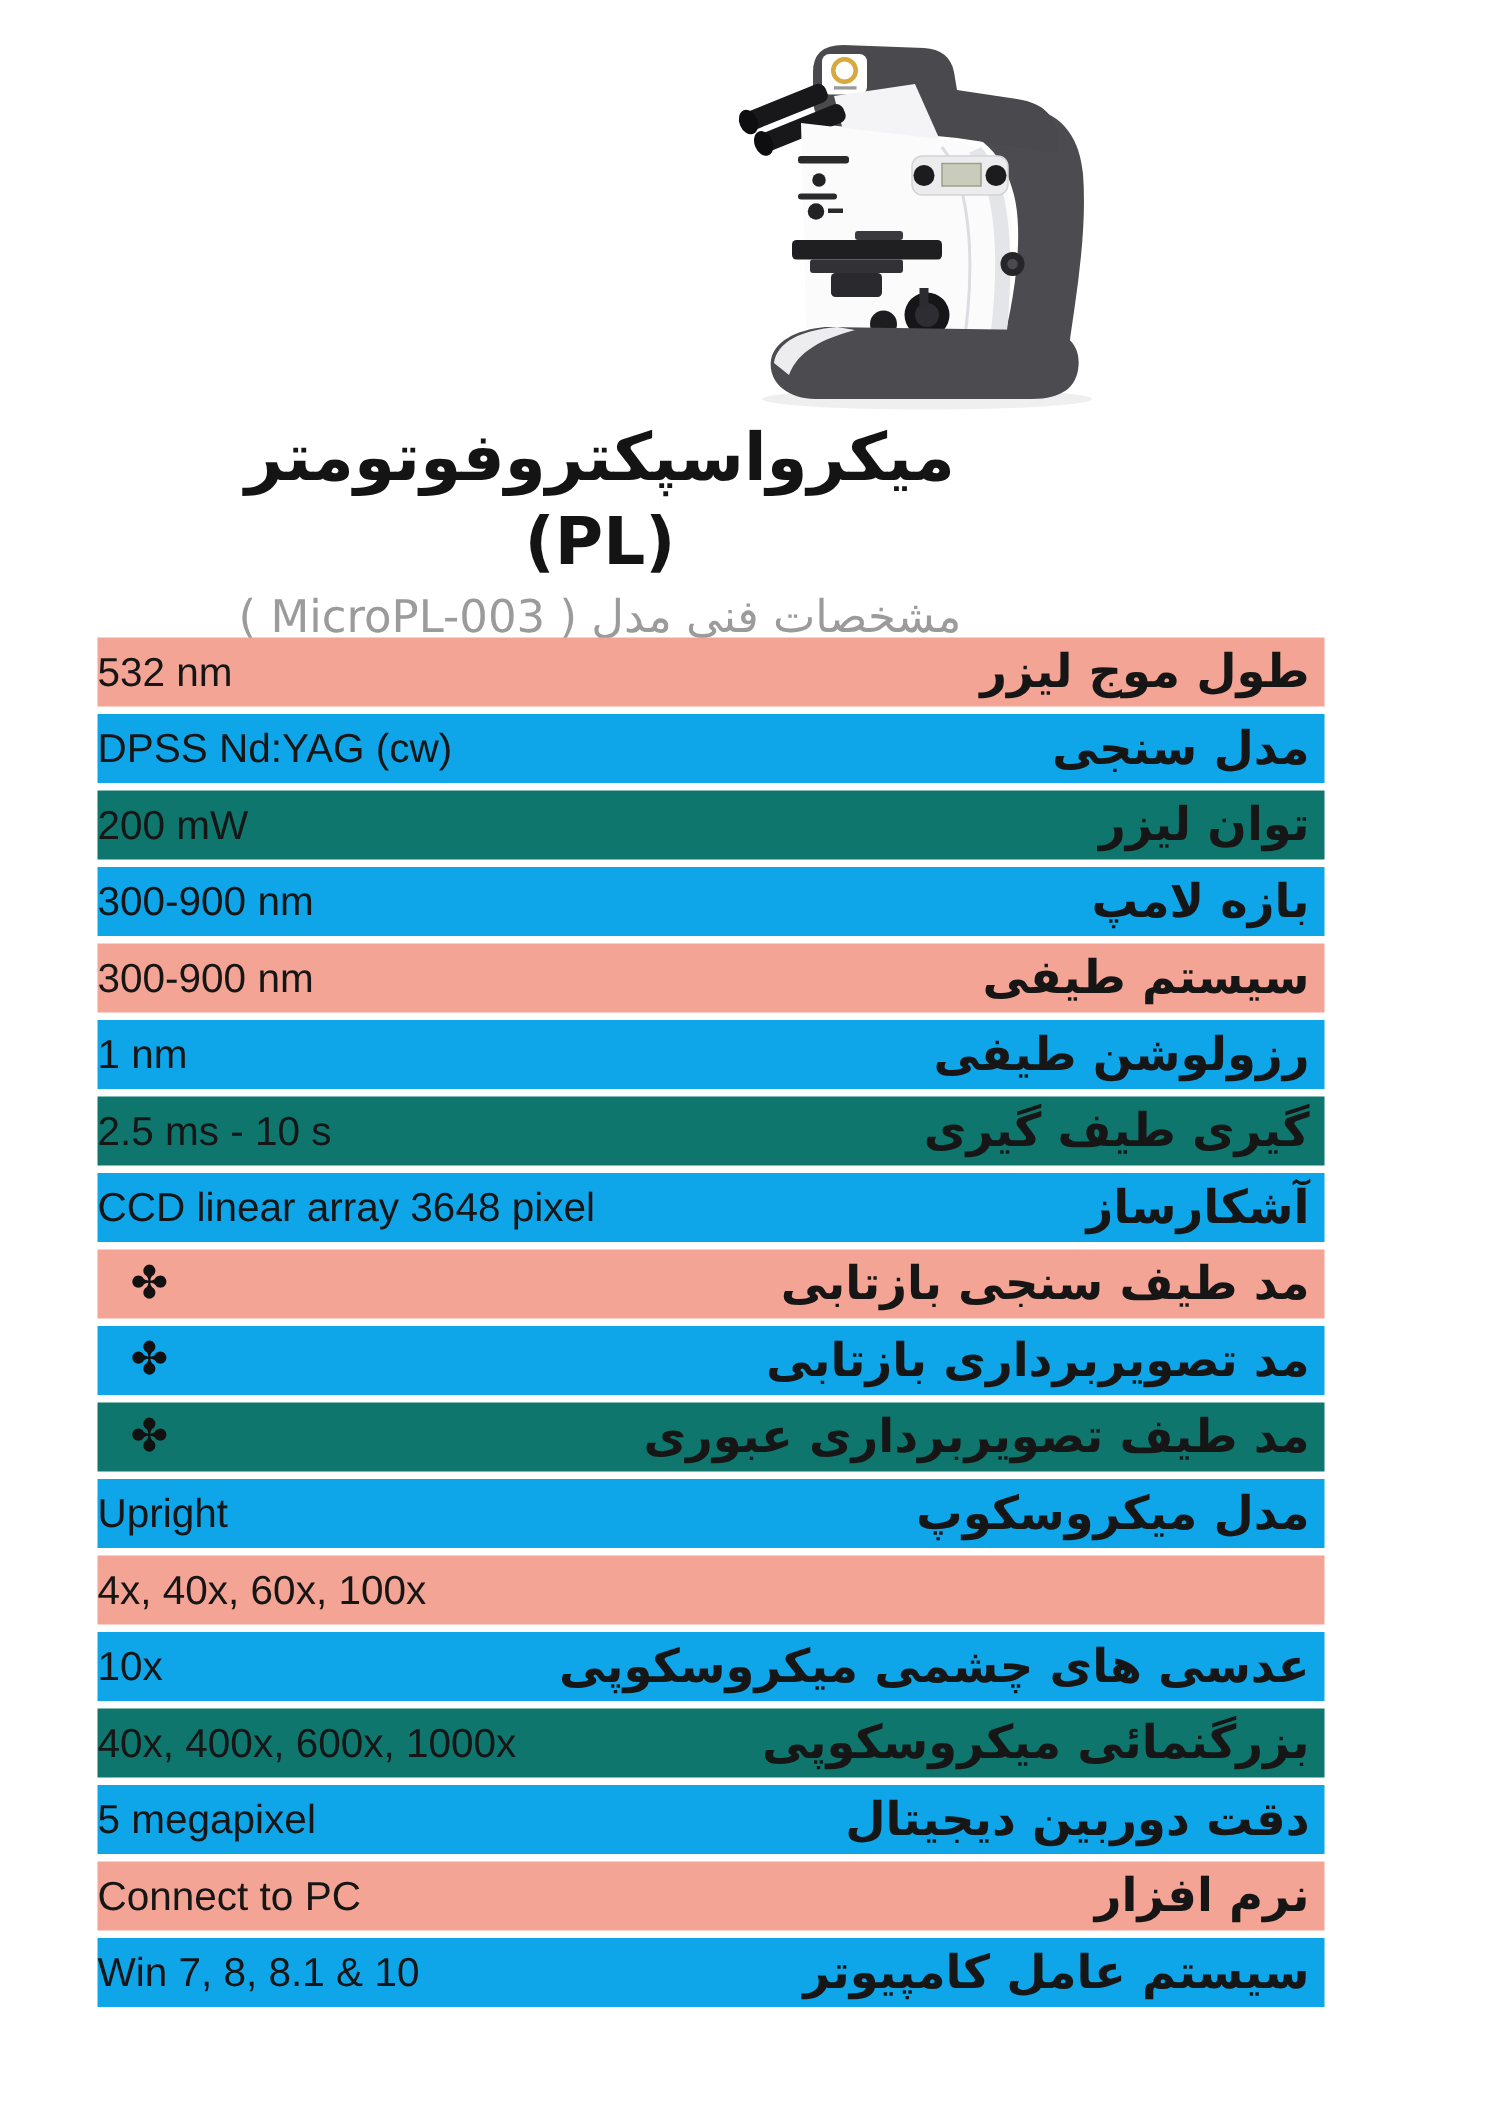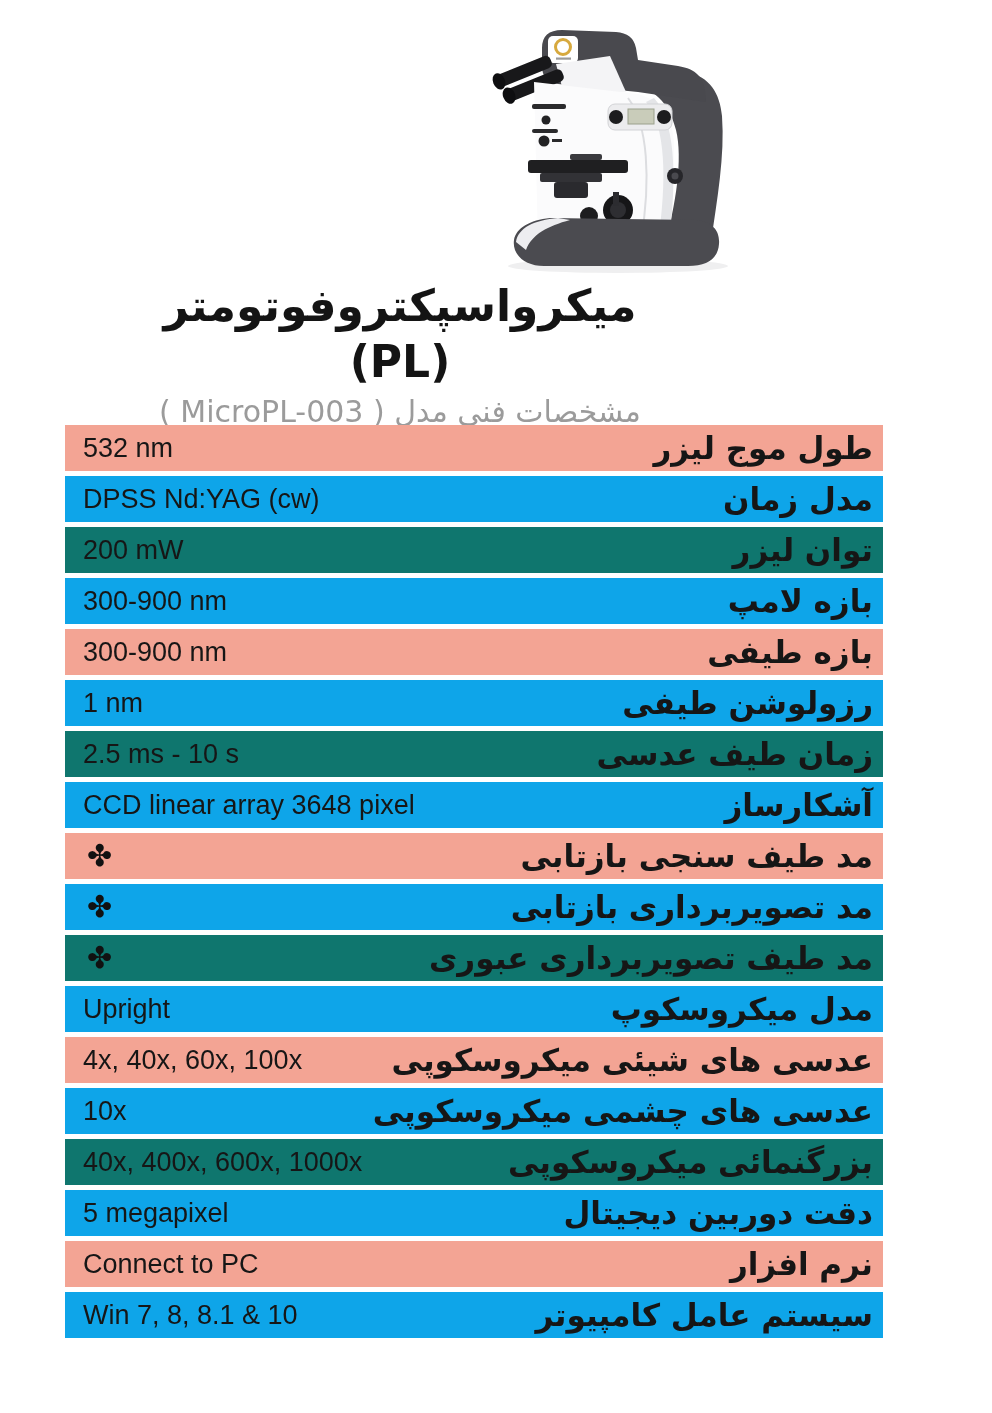--- a/index.html
+++ b/index.html
@@ -10,21 +10,21 @@
   .title{margin:0;font-family:"DejaVu Sans",sans-serif;font-weight:bold;
          font-size:44px;line-height:56px;color:#141414;letter-spacing:0;}
   .subtitle{margin:2px 0 0 0;font-family:"DejaVu Sans",sans-serif;font-weight:normal;
          font-size:30px;line-height:40px;color:#9b9b9b;}
   .table{position:absolute;left:65px;top:425px;width:818px;}
   .row{height:46px;margin-bottom:5px;display:flex;align-items:center;
        justify-content:space-between;}
   .bg-salmon{background:#f3a494;}
   .bg-gray{background:#0f766e;}
   .bg-white{background:#0ea5e9;}
-  .val{padding-left:18px;font-family:"Liberation Sans",sans-serif;font-size:27px;
+  .val{font-family:"Liberation Sans",sans-serif;font-size:27px;
        color:#161616;white-space:nowrap;}
   .val.sym{font-family:"DejaVu Sans",sans-serif;font-size:30px;padding-left:22px;
        color:#111111;line-height:1;}
   .lbl{padding-right:10px;font-family:"DejaVu Sans",sans-serif;font-weight:bold;
        font-size:31px;color:#161616;white-space:nowrap;}
 </style>
 </head>
 <body>
 
 <div class="page">
@@ -91,41 +91,41 @@
     <h2 class="subtitle" dir="rtl">مشخصات فنی مدل ( MicroPL-003 )</h2>
   </div>
 
   <div class="table">
     <div class="row bg-salmon">
       <span class="val">532 nm</span>
       <span class="lbl" dir="rtl">طول موج لیزر</span>
     </div>
     <div class="row bg-white">
       <span class="val">DPSS Nd:YAG (cw)</span>
-      <span class="lbl" dir="rtl">مدل زمان</span>
+      <span class="lbl" dir="rtl">مدل سنجی</span>
     </div>
     <div class="row bg-gray">
       <span class="val">200 mW</span>
       <span class="lbl" dir="rtl">توان لیزر</span>
     </div>
     <div class="row bg-white">
       <span class="val">300-900 nm</span>
       <span class="lbl" dir="rtl">بازه لامپ</span>
     </div>
     <div class="row bg-salmon">
       <span class="val">300-900 nm</span>
-      <span class="lbl" dir="rtl">بازه طیفی</span>
+      <span class="lbl" dir="rtl">سیستم طیفی</span>
     </div>
     <div class="row bg-white">
       <span class="val">1 nm</span>
       <span class="lbl" dir="rtl">رزولوشن طیفی</span>
     </div>
     <div class="row bg-gray">
       <span class="val">2.5 ms - 10 s</span>
-      <span class="lbl" dir="rtl">زمان طیف عدسی</span>
+      <span class="lbl" dir="rtl">گیری طیف گیری</span>
     </div>
     <div class="row bg-white">
       <span class="val">CCD linear array 3648 pixel</span>
       <span class="lbl" dir="rtl">آشکارساز</span>
     </div>
     <div class="row bg-salmon">
       <span class="val sym">✤</span>
       <span class="lbl" dir="rtl">مد  طیف سنجی بازتابی</span>
     </div>
     <div class="row bg-white">
@@ -135,21 +135,20 @@
     <div class="row bg-gray">
       <span class="val sym">✤</span>
       <span class="lbl" dir="rtl">مد  طیف تصویربرداری عبوری</span>
     </div>
     <div class="row bg-white">
       <span class="val">Upright</span>
       <span class="lbl" dir="rtl">مدل میکروسکوپ</span>
     </div>
     <div class="row bg-salmon">
       <span class="val">4x, 40x, 60x, 100x</span>
-      <span class="lbl" dir="rtl">عدسی های شیئی میکروسکوپی</span>
     </div>
     <div class="row bg-white">
       <span class="val">10x</span>
       <span class="lbl" dir="rtl">عدسی های چشمی میکروسکوپی</span>
     </div>
     <div class="row bg-gray">
       <span class="val">40x, 400x, 600x, 1000x</span>
       <span class="lbl" dir="rtl">بزرگنمائی میکروسکوپی</span>
     </div>
     <div class="row bg-white">

